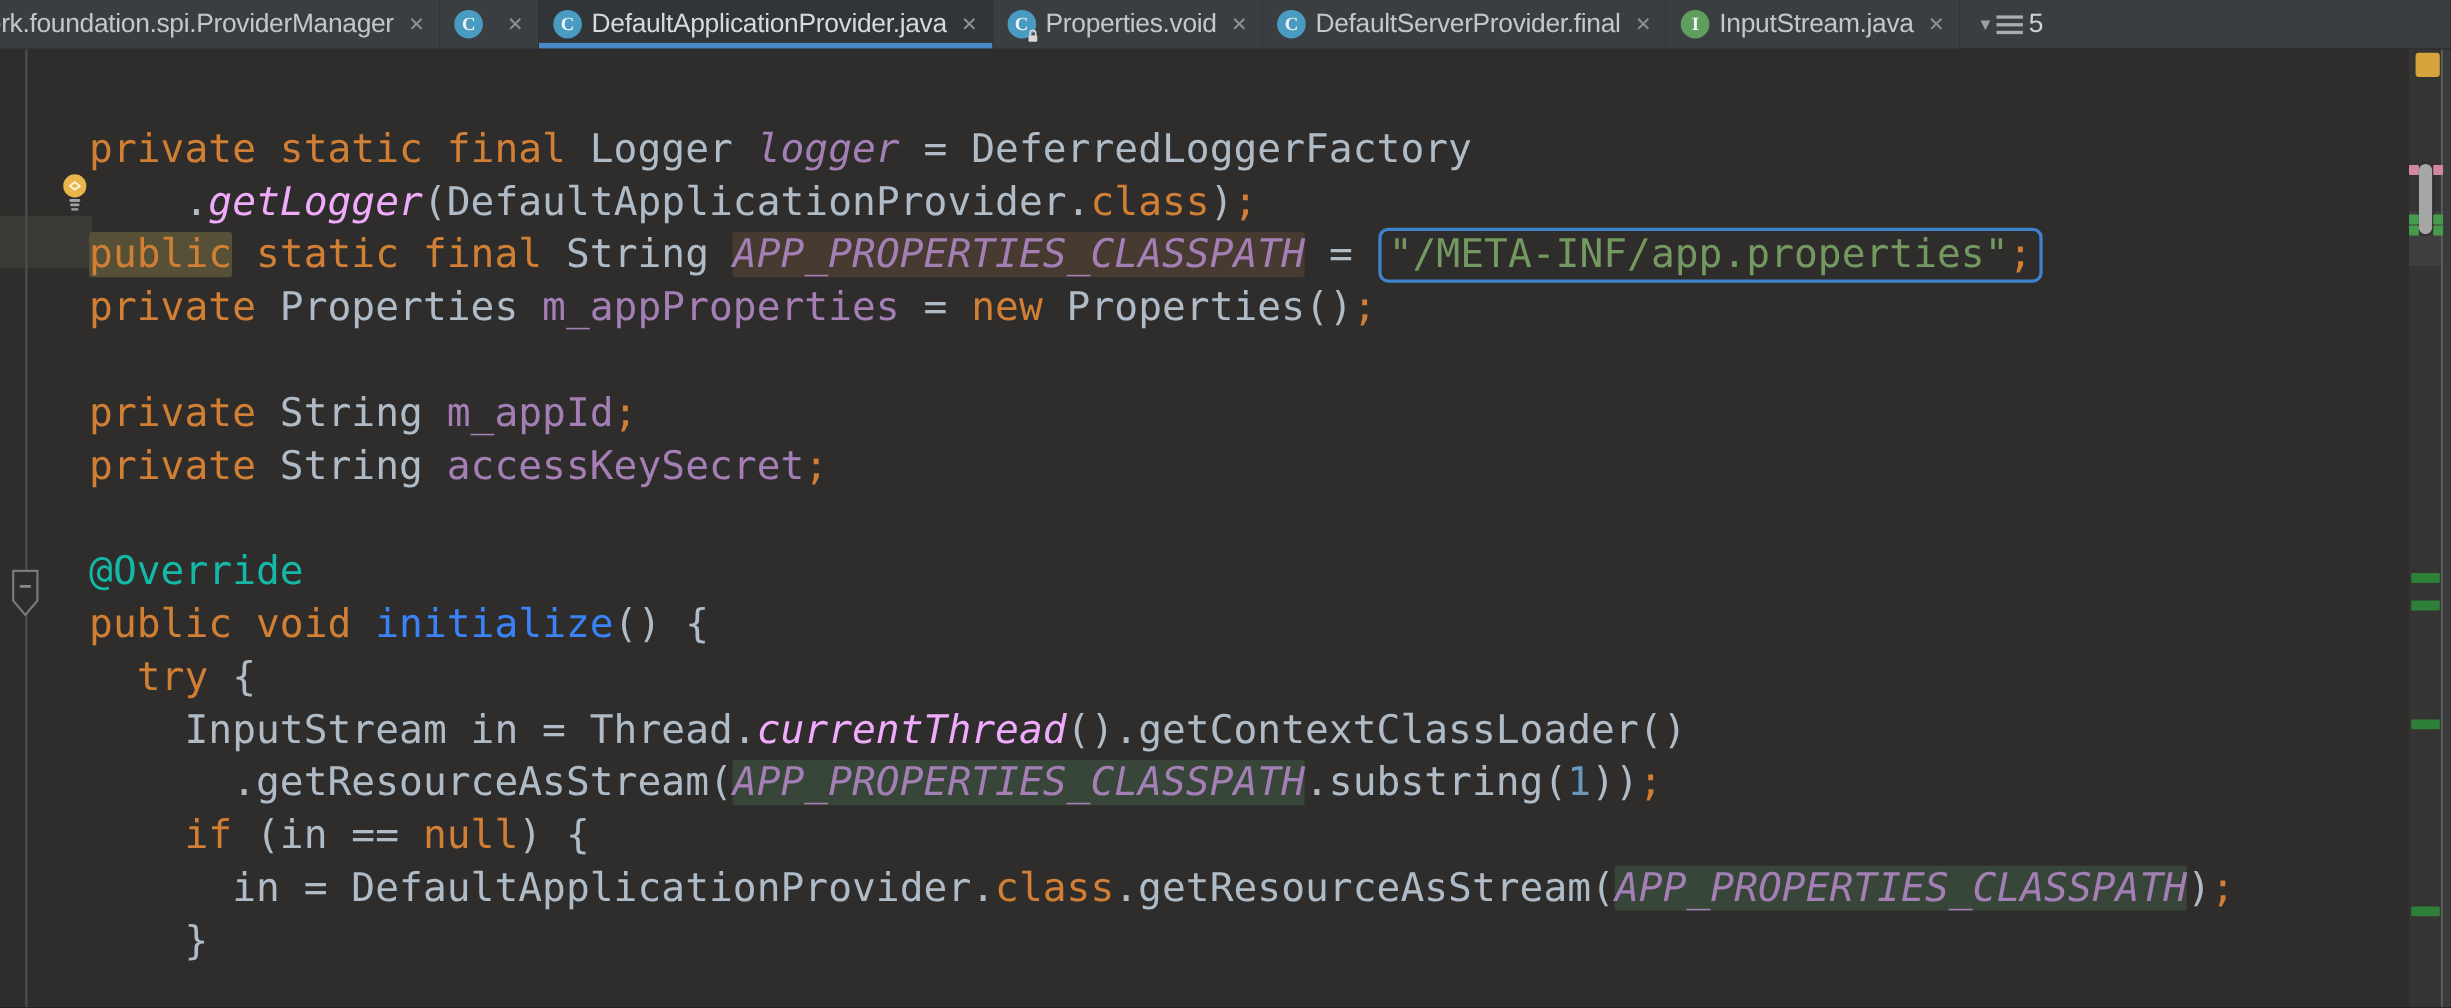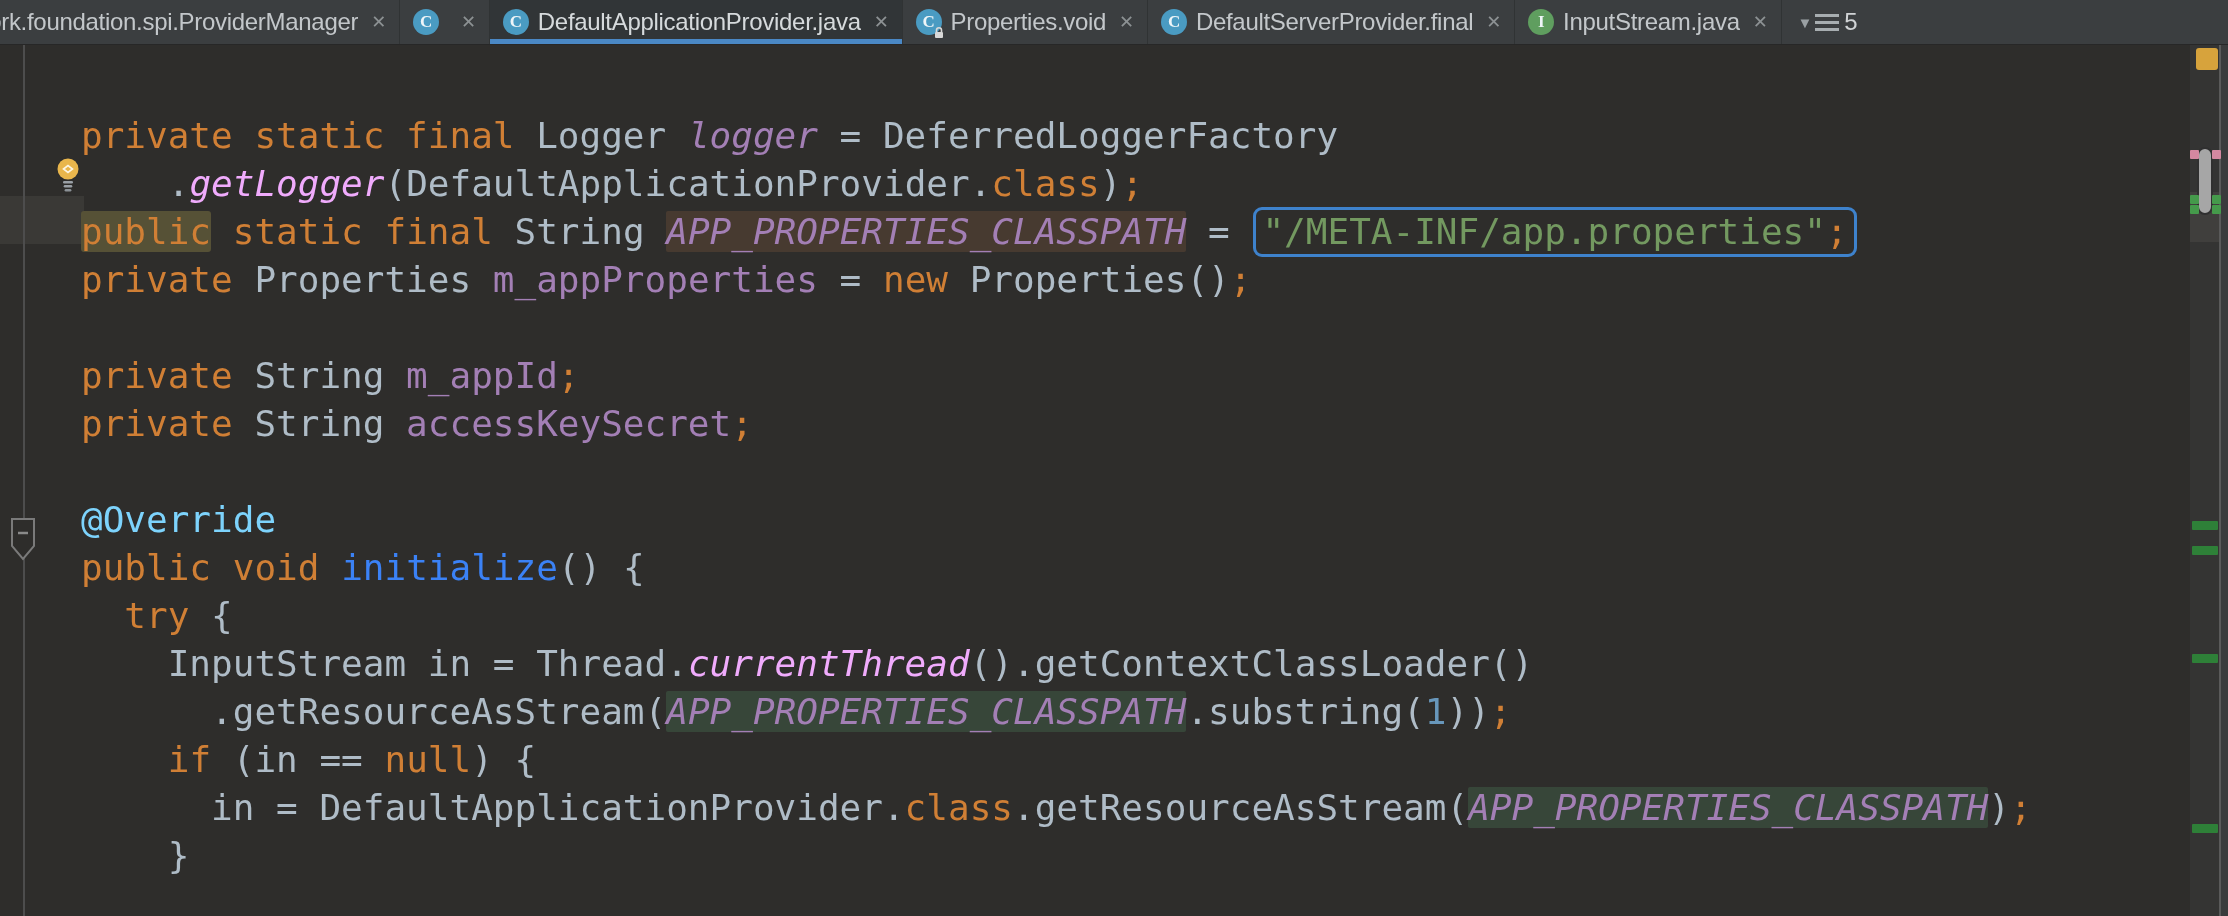--- a/index.html
+++ b/index.html
@@ -38,21 +38,21 @@
   #code{position:absolute;left:81px;top:55px;font-family:"DejaVu Sans Mono",monospace;
         font-size:36px;line-height:48px;white-space:pre;margin-top:12px;}
   .line{height:48px;}
   .tk-kw{color:#d07f35;}
   .tk-pl{color:#afbcc7;}
   .tk-fld{color:#a37fb5;}
   .tk-fldi{color:#a37fb5;font-style:italic;}
   .tk-mi{color:#f0abfc;font-style:italic;}
   .tk-str{color:#739960;}
   .tk-num{color:#6897bb;}
-  .tk-ann{color:#7dd3fc;}
+  .tk-ann{color:#14b8a6;}
   .tk-mth{color:#3b82f6;}
   .tk-semi{color:#d07f35;}
   .hl-olive{background:#565136;border-radius:3px;}
   .hl-brown{background:#473a30;border-radius:2px;}
   .hl-green{background:#374639;border-radius:2px;}
   .bluebox{border:3px solid #3e82cc;border-radius:9px;padding:1px 6px 2px 6px;margin-left:2px;}
 
   
   #bulb{position:absolute;left:55px;top:112px;width:26px;height:38px;}
   #fold{position:absolute;left:9px;top:472px;width:28px;height:46px;}

